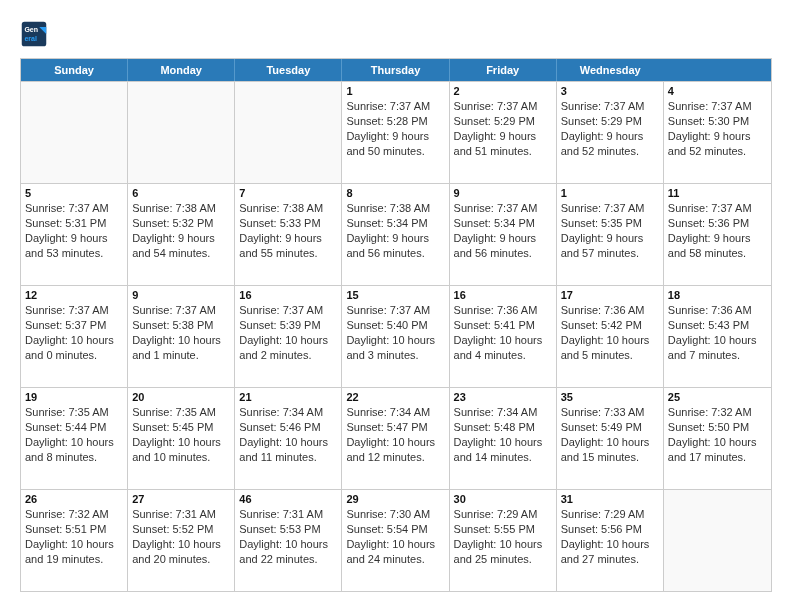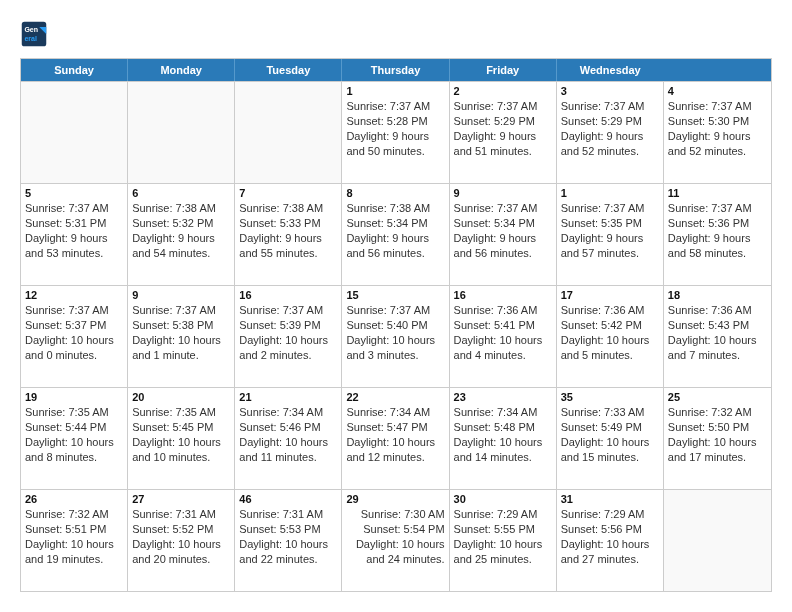--- a/index.html
+++ b/index.html
@@ -342,21 +342,21 @@
           </div>
           <div class="cal-cell">
             <span class="day-number">46</span>
             <div class="cell-text" style="white-space: pre-line;">Sunrise: 7:31 AM
 Sunset: 5:53 PM
 Daylight: 10 hours
 and 22 minutes.</div>
           </div>
           <div class="cal-cell">
             <span class="day-number">29</span>
-            <div class="cell-text" style="white-space: pre-line; text-align: right;">Sunrise: 7:30 AM
+            <div class="cell-text" style="white-space: pre-line;">Sunrise: 7:30 AM
 Sunset: 5:54 PM
 Daylight: 10 hours
 and 24 minutes.</div>
           </div>
           <div class="cal-cell">
             <span class="day-number">30</span>
             <div class="cell-text" style="white-space: pre-line;">Sunrise: 7:29 AM
 Sunset: 5:55 PM
 Daylight: 10 hours
 and 25 minutes.</div>

